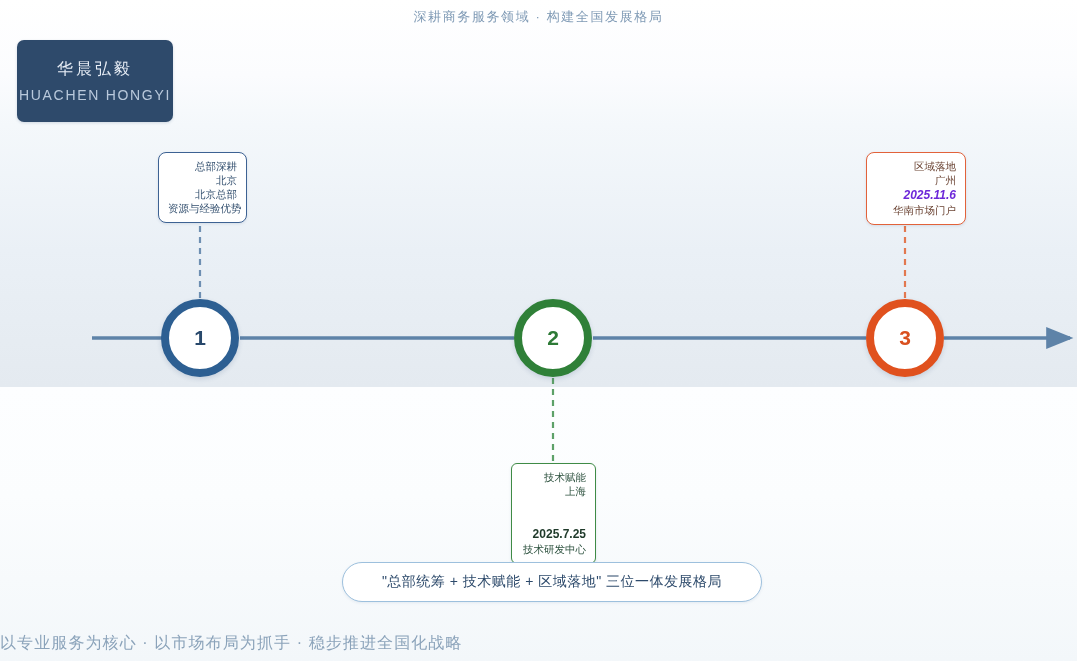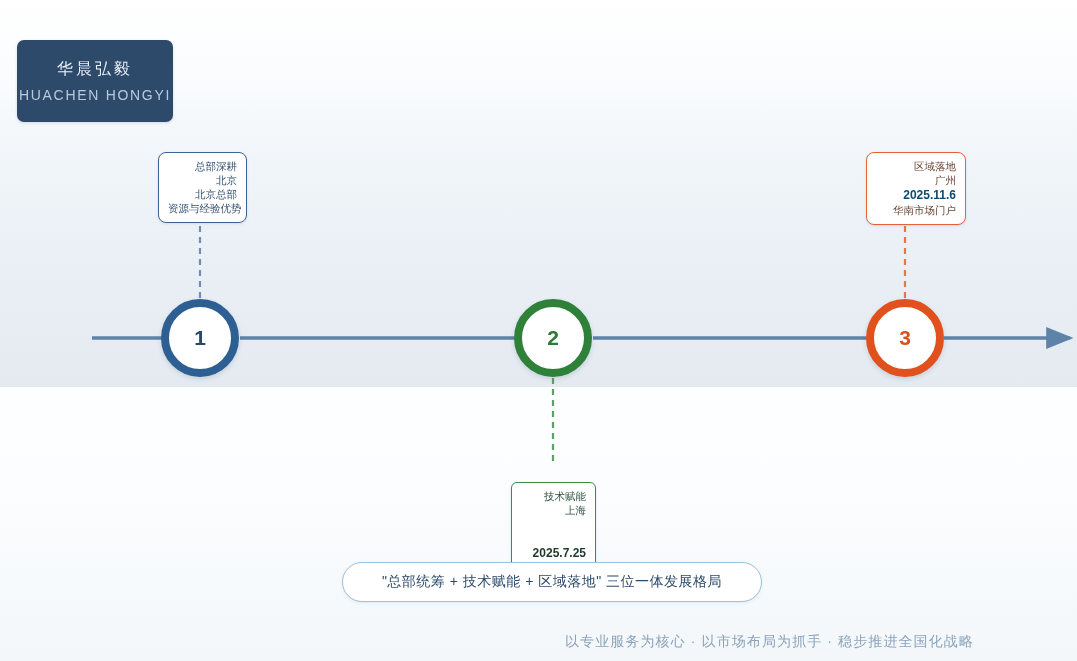--- a/index.html
+++ b/index.html
@@ -57,49 +57,50 @@
   
   .milestone-card{
     position:absolute;box-sizing:border-box;
     background:#ffffff;border:1.6px solid #3d6293;border-radius:8px;
     text-align:center;padding:6px 9px 7px;
     box-shadow:0 1px 3px rgba(50,80,120,.13);
   }
   .milestone-card .line{font-size:10.5px;line-height:14px;color:#34506f;white-space:nowrap;text-align:right;}
   .milestone-card .line.date{font-weight:700;font-size:12px;line-height:16px;color:#23374d;}
   #card-1{left:158px;top:152px;width:89px;}
-  #card-2{left:511px;top:482px;width:85px;border-color:#3f8b46;border-radius:6px;}
+  #card-2{left:511px;top:463px;width:85px;border-color:#3f8b46;border-radius:6px;}
   #card-2 .line{color:#2f5340;}
   #card-2 .line.date{color:#1f3a2a;margin-top:28px;}
   #card-3{left:866px;top:152px;width:100px;border-color:#e2623a;}
   #card-3 .line{color:#6b4434;}
-  #card-3 .line.date{color:#0c4a6e;}
+  #card-3 .line.date{color:#6d28d9;font-style:italic;}
   
   #summary-banner{
     position:absolute;left:342px;top:562px;width:420px;height:40px;
     box-sizing:border-box;
     background:#ffffff;border:1.4px solid #9dc0dd;border-radius:22px;
     display:flex;align-items:center;justify-content:center;
     font-size:14px;color:#2d4a6b;letter-spacing:.5px;
     box-shadow:0 1px 3px rgba(60,100,150,.1);
   }
   
   #footer-note{
-    position:absolute;left:0;top:633px;width:974px;text-align:right;
-    font-size:14px;color:#8ba3ba;letter-spacing:1.1px;
+    position:absolute;left:0;top:633px;width:974px;text-align:left;
+    font-size:16px;color:#8ba3ba;letter-spacing:1.1px;
   }
 </style>
 </head>
 <body>
 
 <div id="bg-top"></div>
 <div id="bg-band"></div>
 <div id="bg-bottom"></div>
 
 <div id="header">
+  <p id="page-subtitle">深耕商务服务领域 · 构建全国发展格局</p>
 </div>
 
 <div id="logo-box">
   <div id="logo-cn">华晨弘毅</div>
   <div id="logo-en">HUACHEN HONGYI</div>
 </div>
 
 <svg id="timeline-axis" viewBox="0 0 1077 661" width="1077" height="661">
   <defs>
     <marker id="arrow-head" markerWidth="9" markerHeight="9" refX="7" refY="3.2" orient="auto" markerUnits="strokeWidth">

